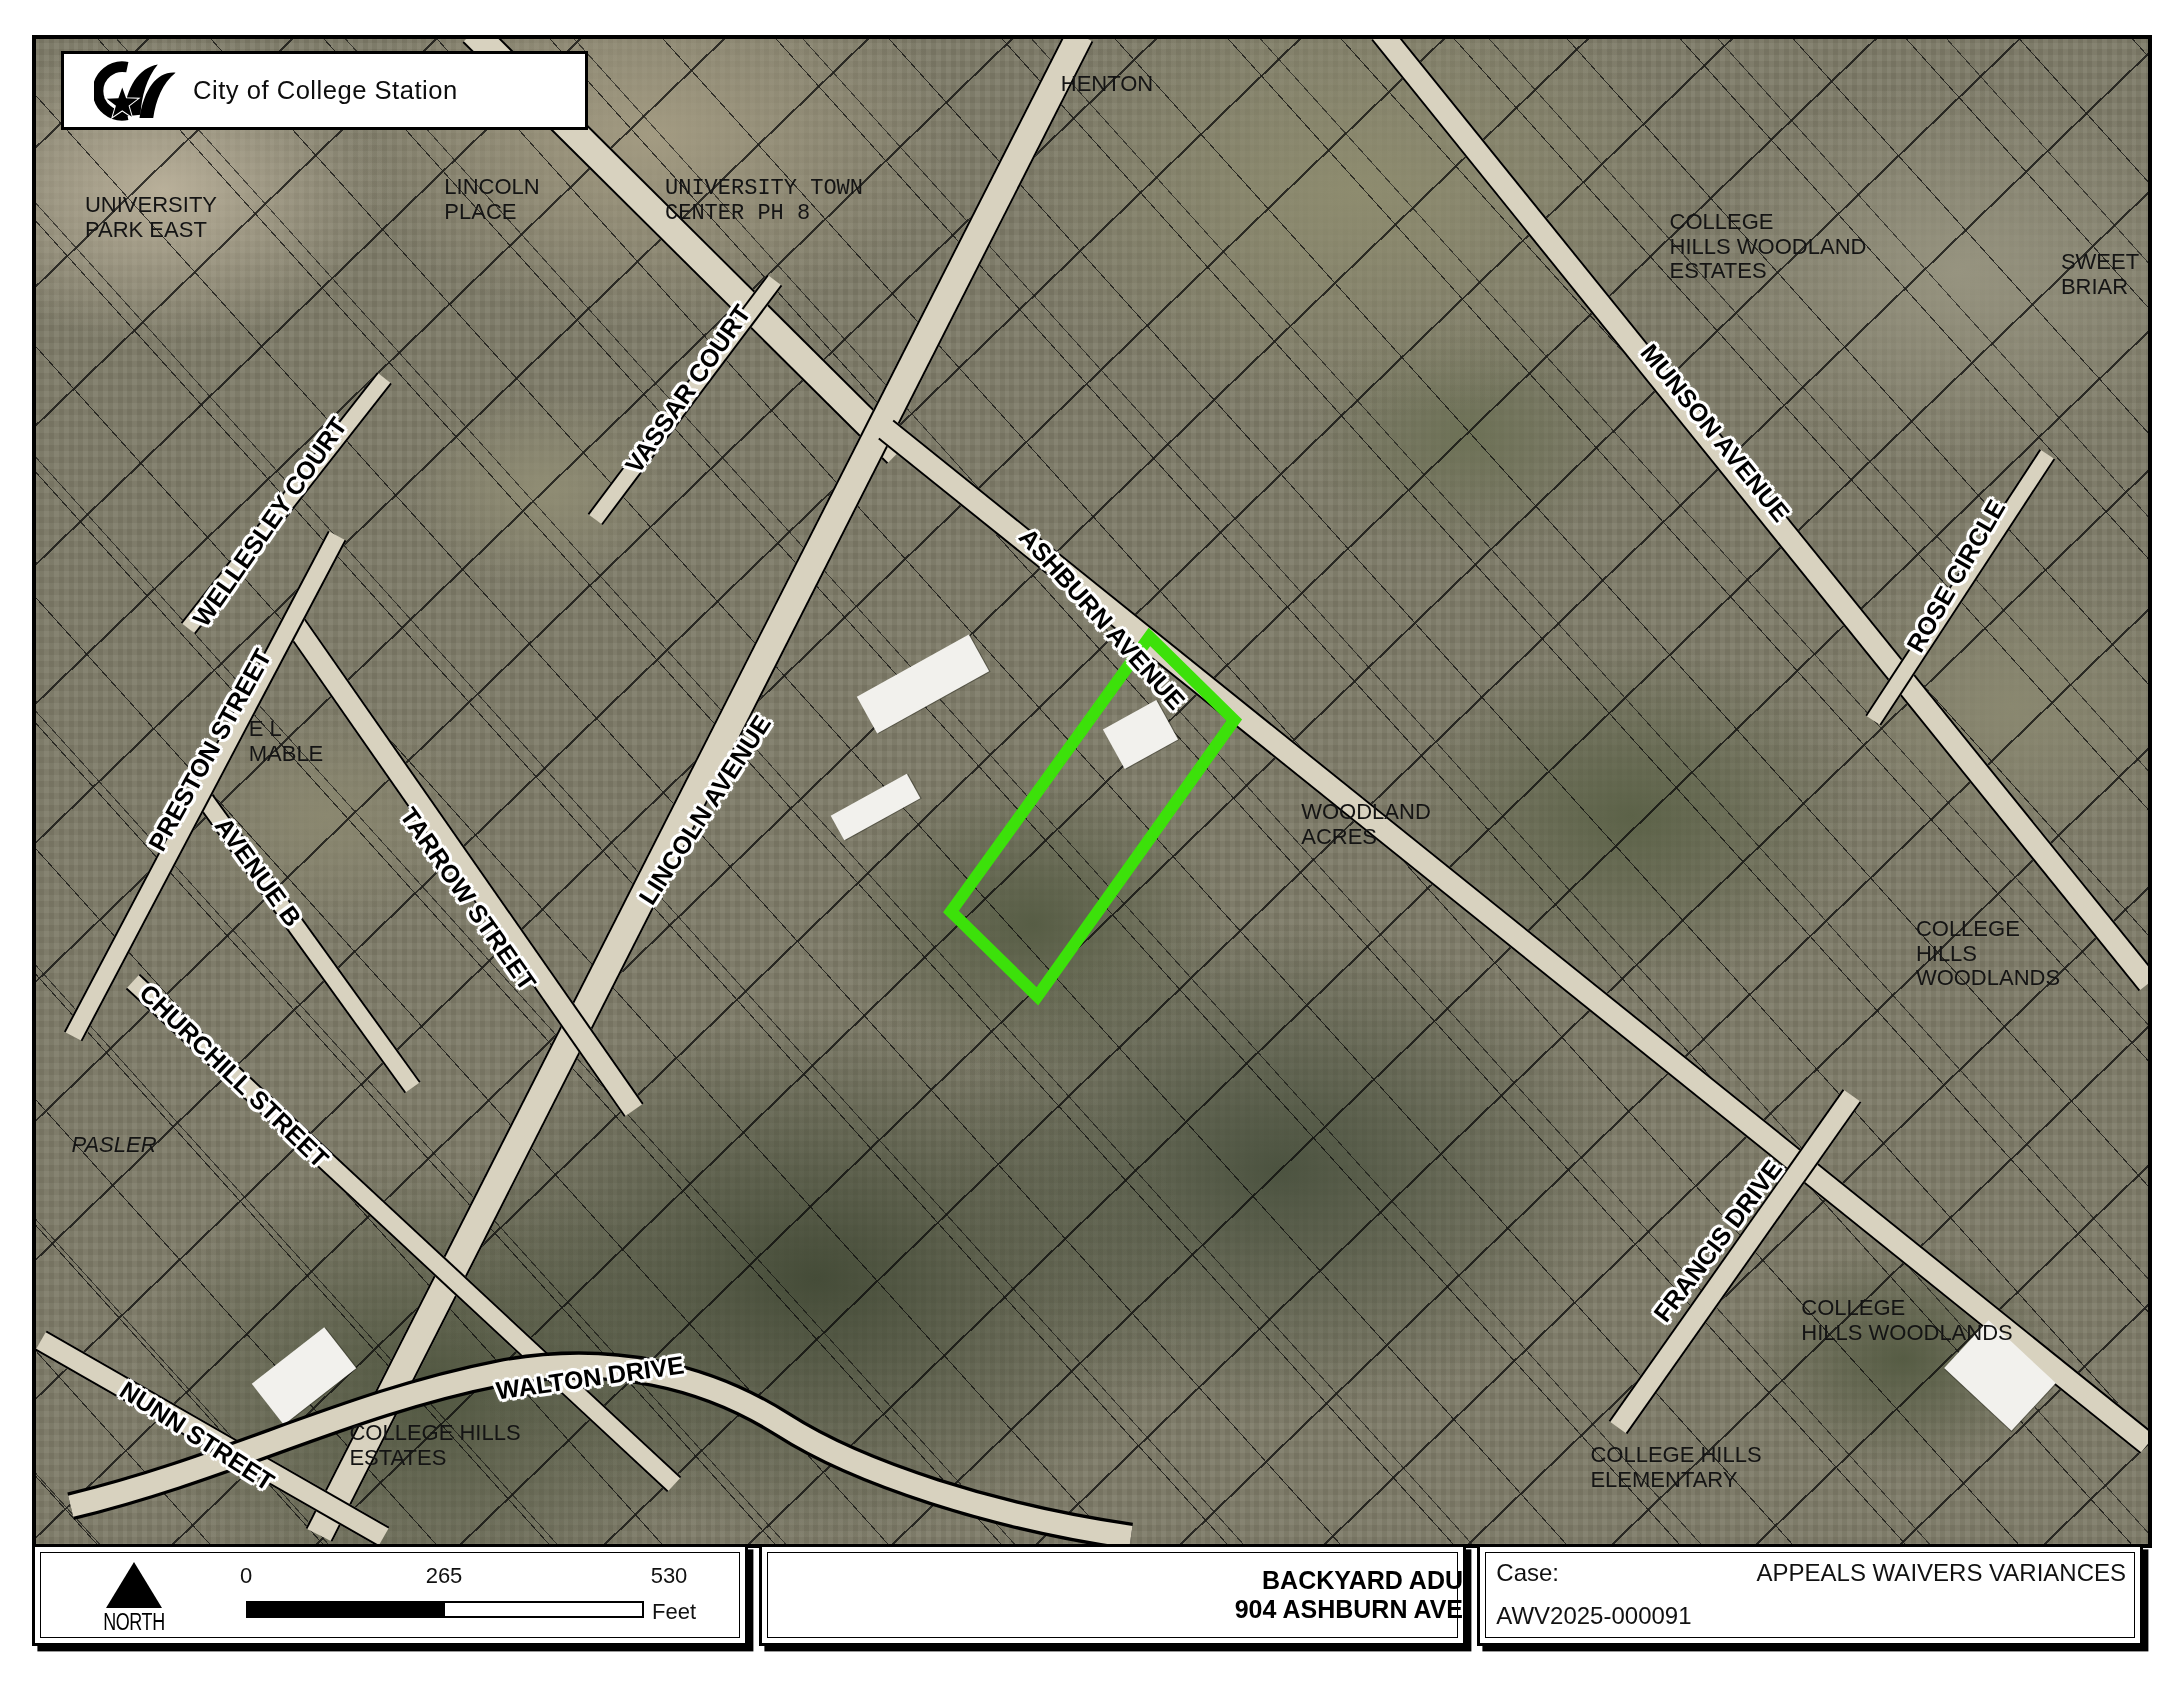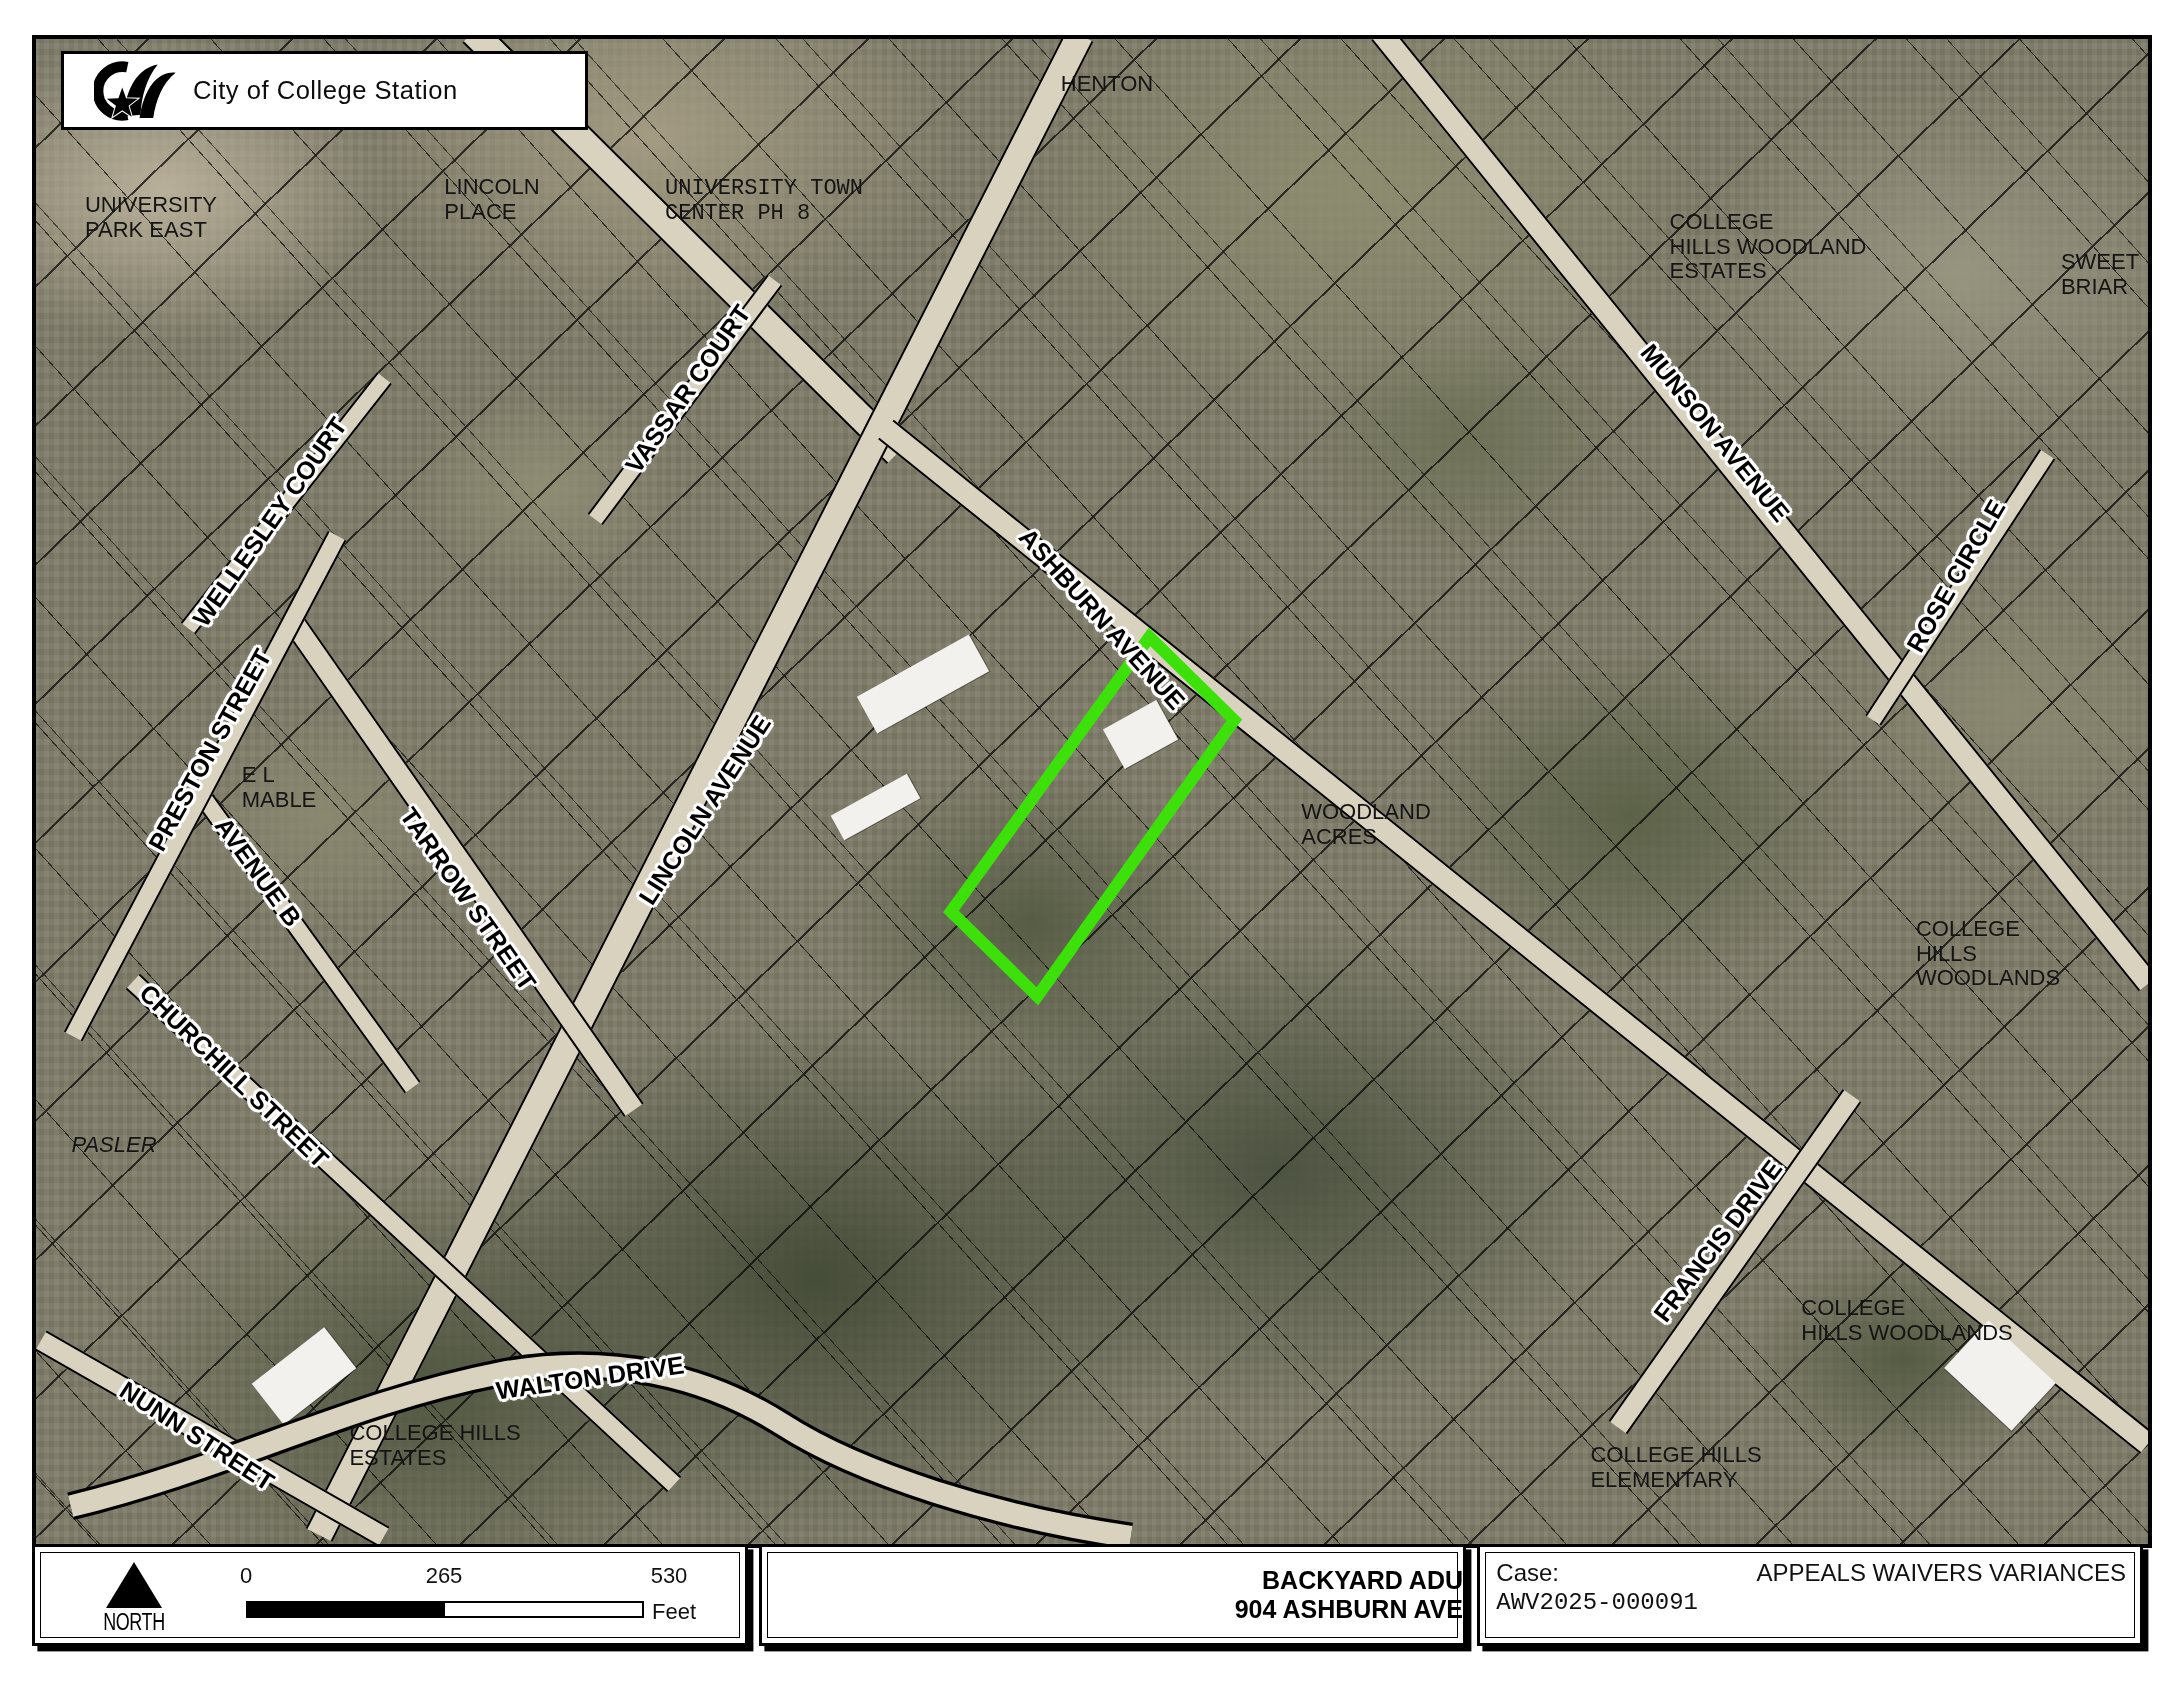--- a/index.html
+++ b/index.html
@@ -71,21 +71,21 @@
   .north-text{position:absolute;left:99px;top:62px;transform:translateX(-50%) scaleX(.78);
       font-size:23px;color:#000;letter-spacing:-0.5px;}
   .tick{position:absolute;top:16.3px;transform:translateX(-50%);font-size:22px;color:#111;}
   .bar{position:absolute;left:211px;top:54px;width:398px;height:17.4px;border:2.7px solid #000;box-sizing:border-box;background:#fff;}
   .bar-fill{position:absolute;left:0;top:0;width:50%;height:100%;background:#000;}
   .feet{position:absolute;left:617px;top:52px;font-size:22px;color:#111;}
   .center-title{display:flex;flex-direction:column;align-items:flex-end;justify-content:center;height:100%;
       font-weight:bold;font-size:25px;color:#000;line-height:1.18;}
   .case-wrap{position:absolute;left:16.3px;right:14px;top:12px;font-size:24px;color:#111;}
   .case-row1{display:flex;justify-content:space-between;}
-  .case-num{margin-top:2px;font-family:Liberation Mono, monospace;}
+  .case-num{margin-top:15px;}
 </style>
 </head>
 <body>
 
 <div class="page">
 
   <div class="map-clip">
     <div class="map-inner">
       <div class="aerial"></div>
       <div class="parcel-grid"></div>
@@ -134,21 +134,21 @@
           </div>
           <div class="area-label" style="left: 1768px; top: 247px;">
             <div>COLLEGE</div>
             <div>HILLS WOODLAND</div>
             <div>ESTATES</div>
           </div>
           <div class="area-label" style="left: 2100px; top: 275px;">
             <div>SWEET</div>
             <div>BRIAR</div>
           </div>
-          <div class="area-label" style="left: 279px; top: 742px; margin-top: 46px;">
+          <div class="area-label" style="left: 286px; top: 742px;">
             <div>E L</div>
             <div>MABLE</div>
           </div>
           <div class="area-label" style="left: 1366px; top: 825px;">
             <div>WOODLAND</div>
             <div>ACRES</div>
           </div>
           <div class="area-label" style="left: 1988px; top: 954px;">
             <div>COLLEGE</div>
             <div>HILLS</div>

